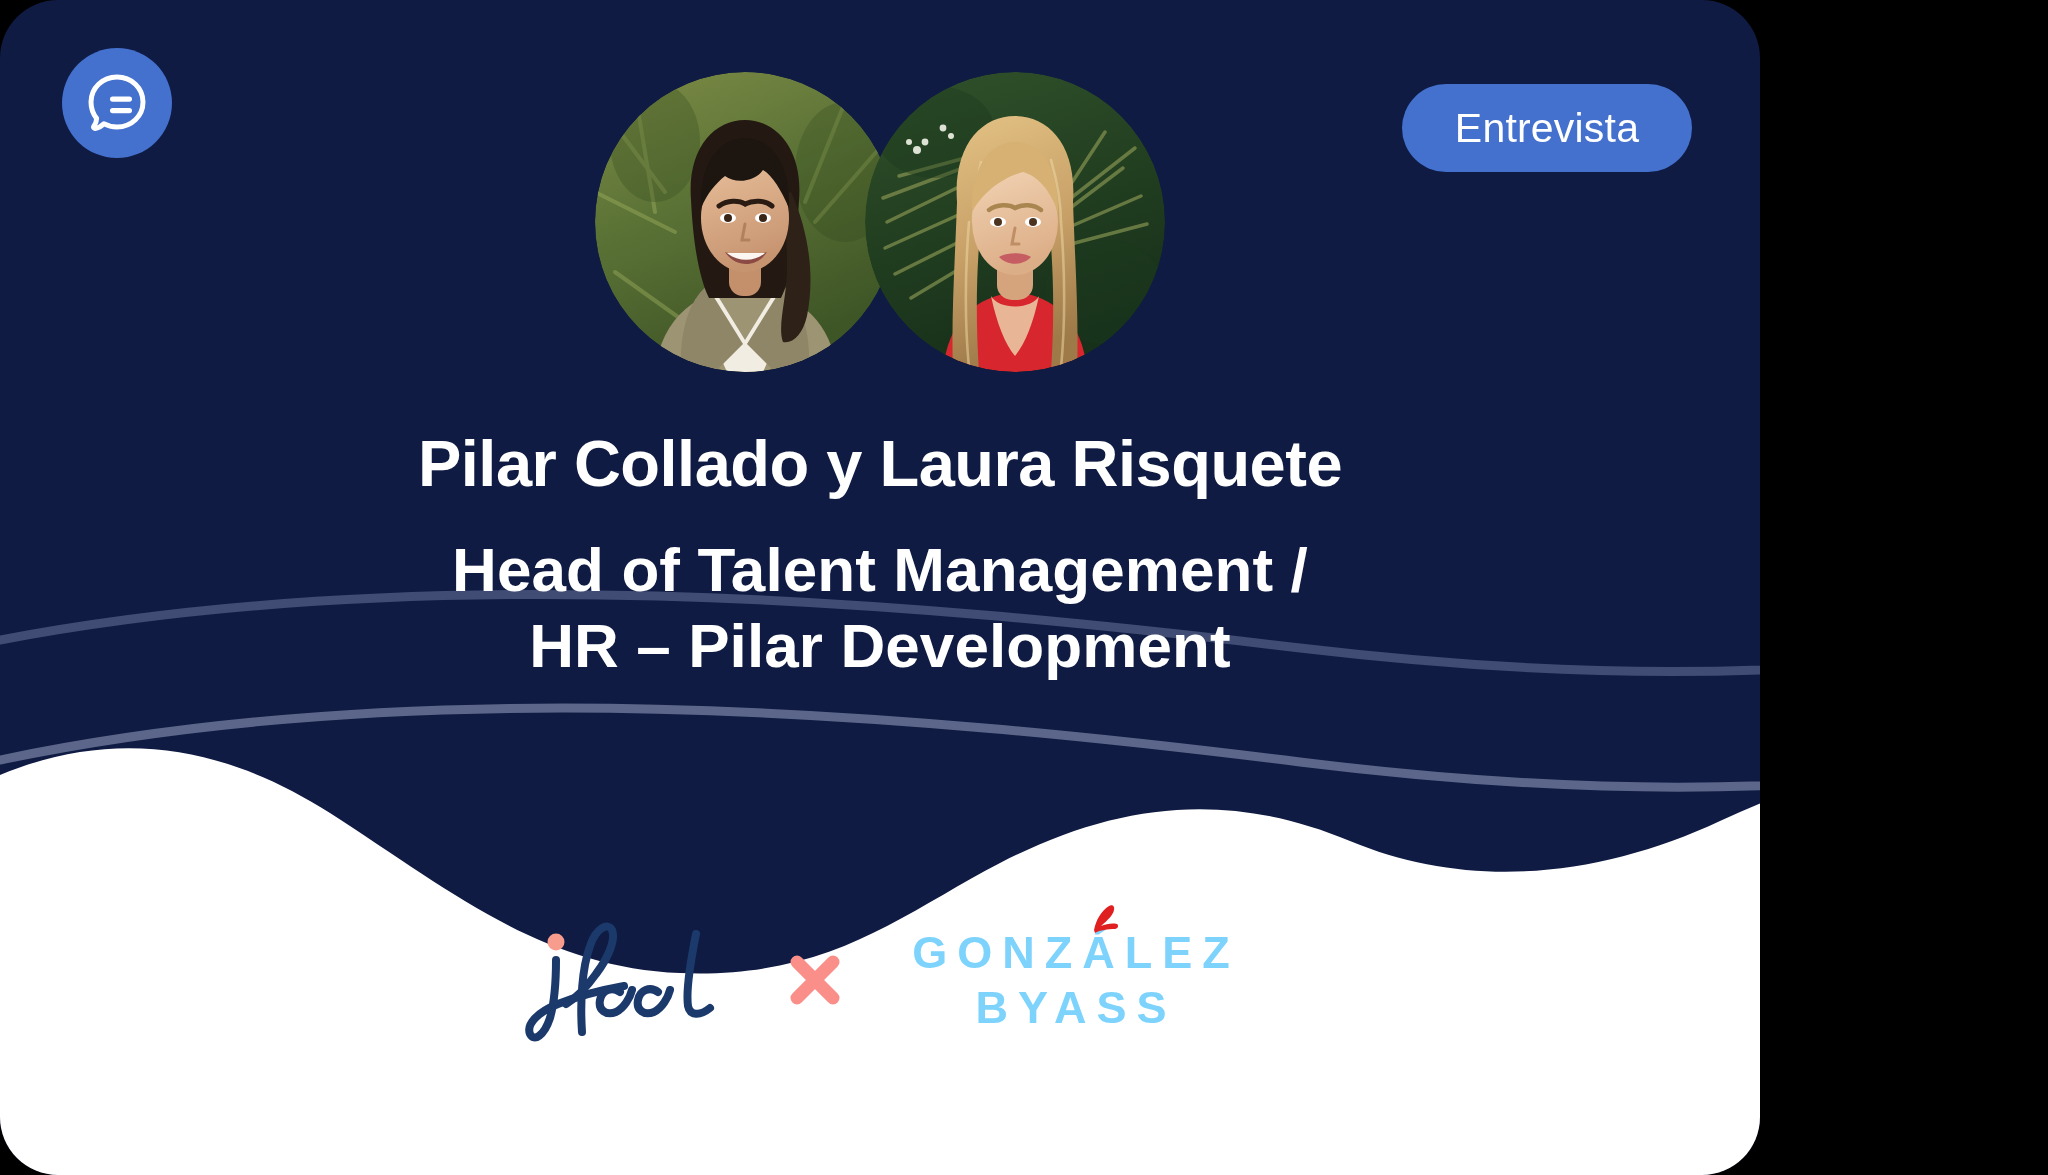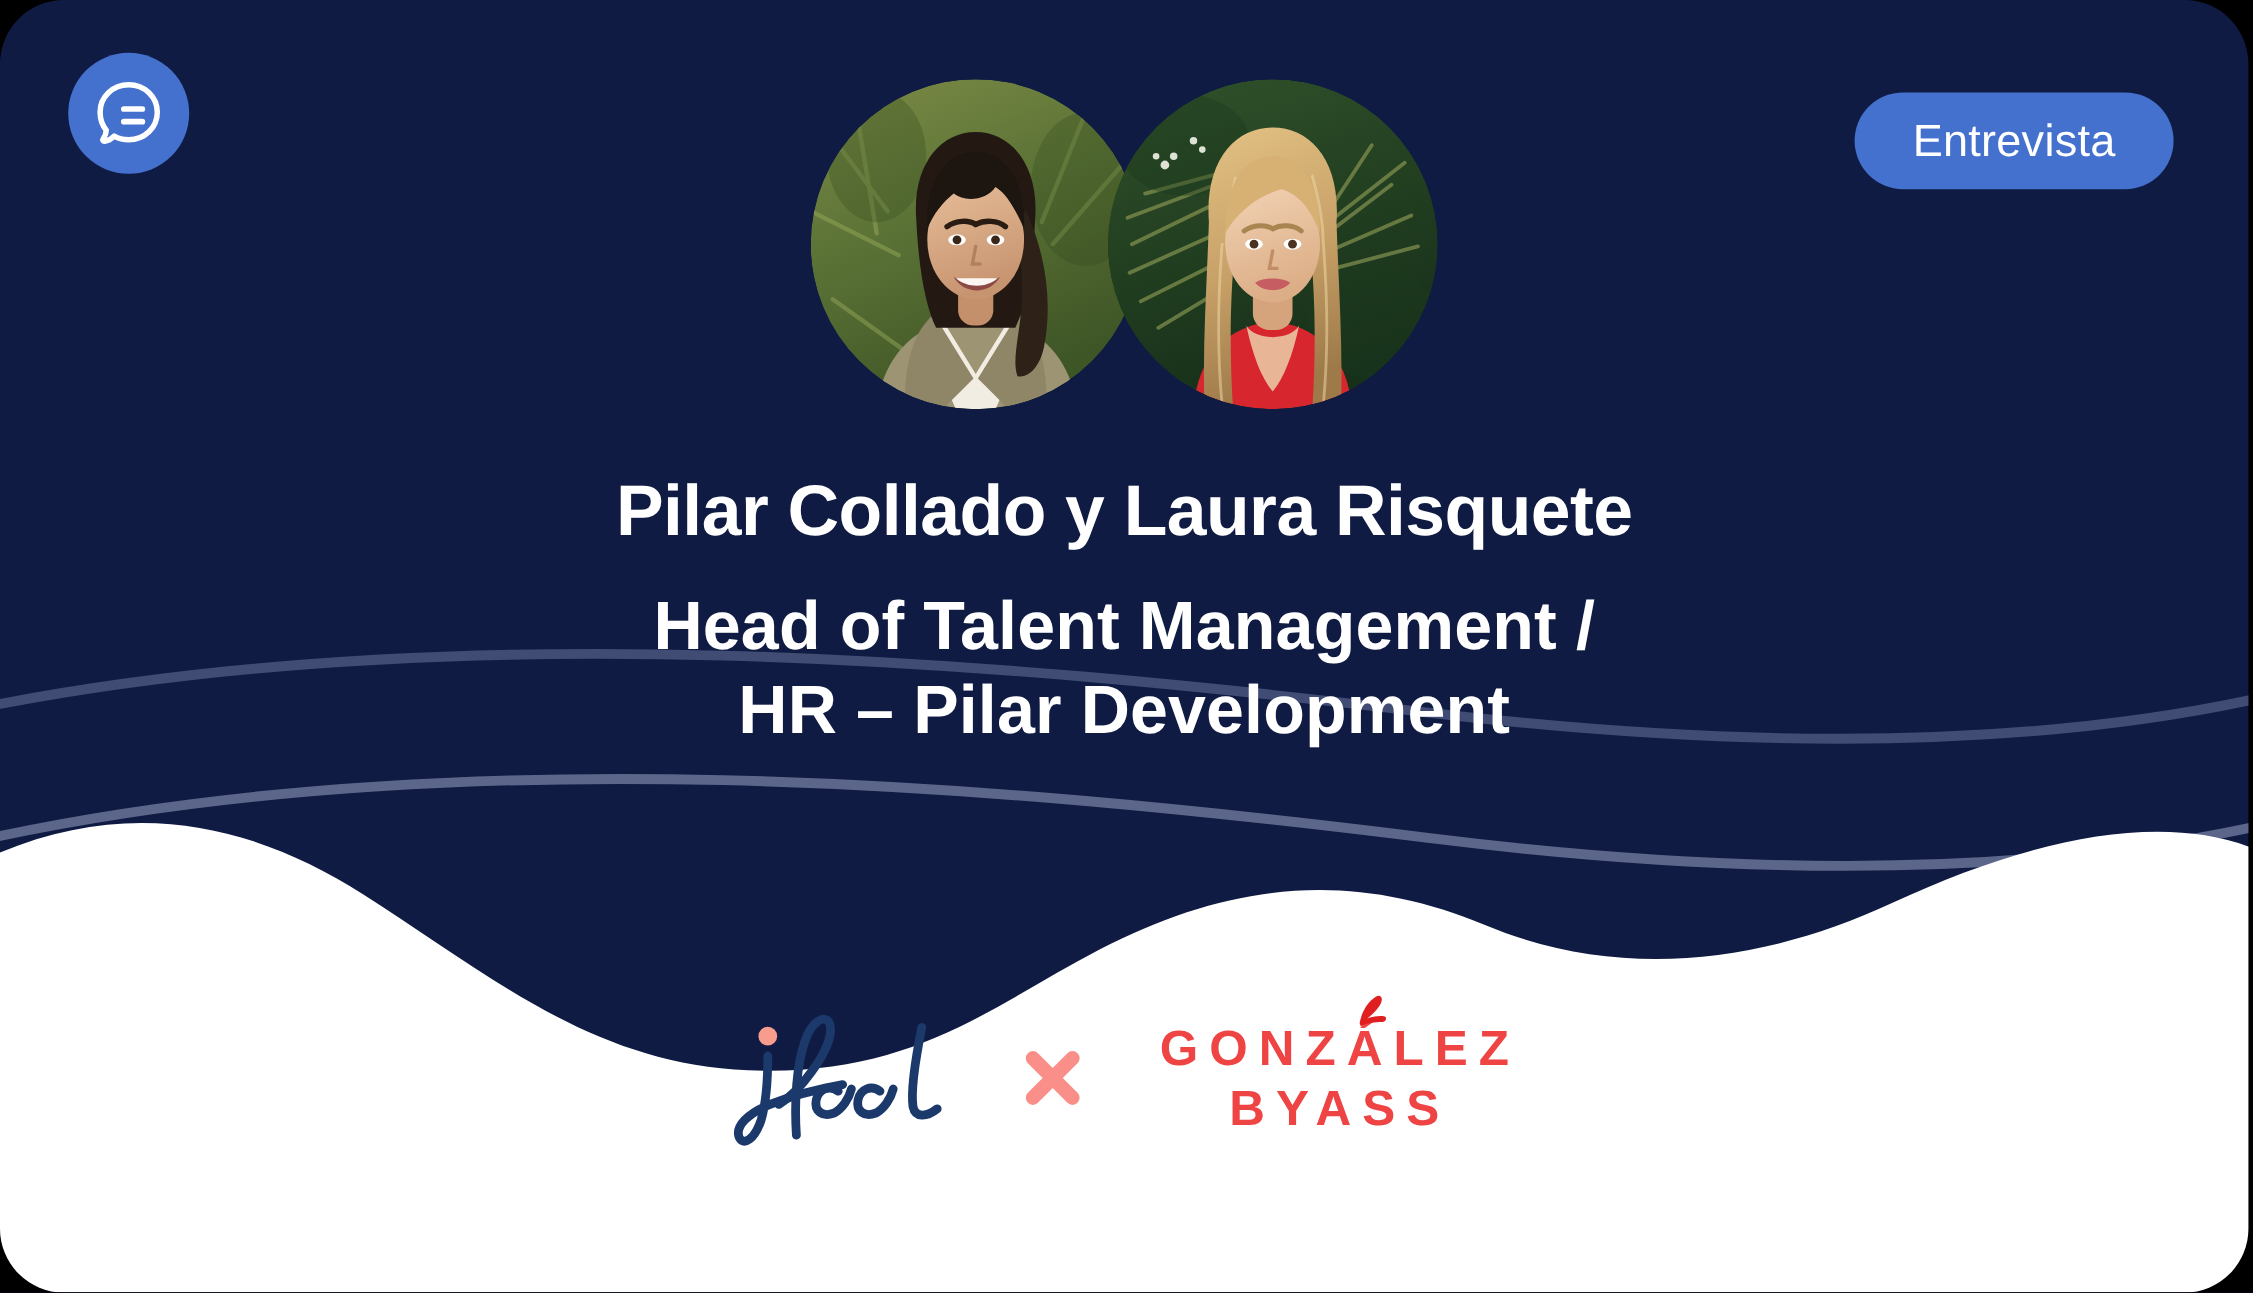--- a/index.html
+++ b/index.html
@@ -10,21 +10,21 @@
   }
   body {
     width: 2048px;
     height: 1175px;
     overflow: hidden;
     font-family: "Liberation Sans", sans-serif;
   }
 
   .card {
     position: relative;
-    width: 2044px;
+    width: 1760px;
     height: 1175px;
     background: #0F1B42;
     border-radius: 58px;
     overflow: hidden;
   }
 
   
   .bg-waves {
     position: absolute;
     inset: 0;
@@ -146,21 +146,21 @@
   .logo-ifeel  { width: 208px; height: 135px; }
   .logo-x      { width: 62px;  height: 62px;  }
   .gb-logo {
     display: flex;
     flex-direction: column;
     align-items: center;
     gap: 10px;
   }
   .gb-line {
     position: relative;
-    color: #ef4444;
+    color: #7dd3fc;
     font-size: 45px;
     font-weight: 700;
     letter-spacing: 10px;
     line-height: 1;
     text-indent: 10px;
   }
   .gb-accent {
     position: absolute;
     left: 184px;
     top: -26px;

